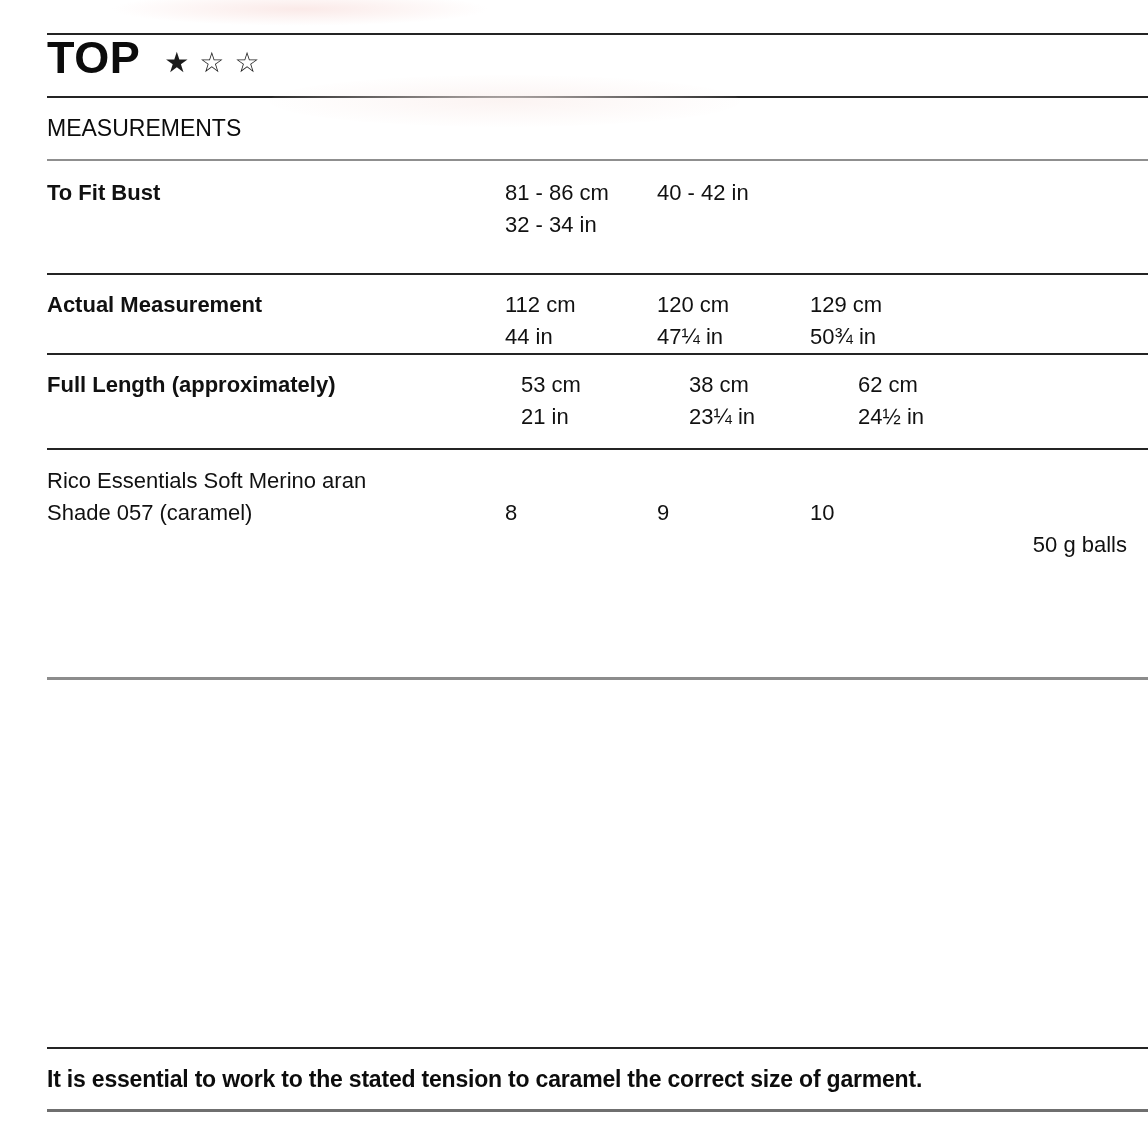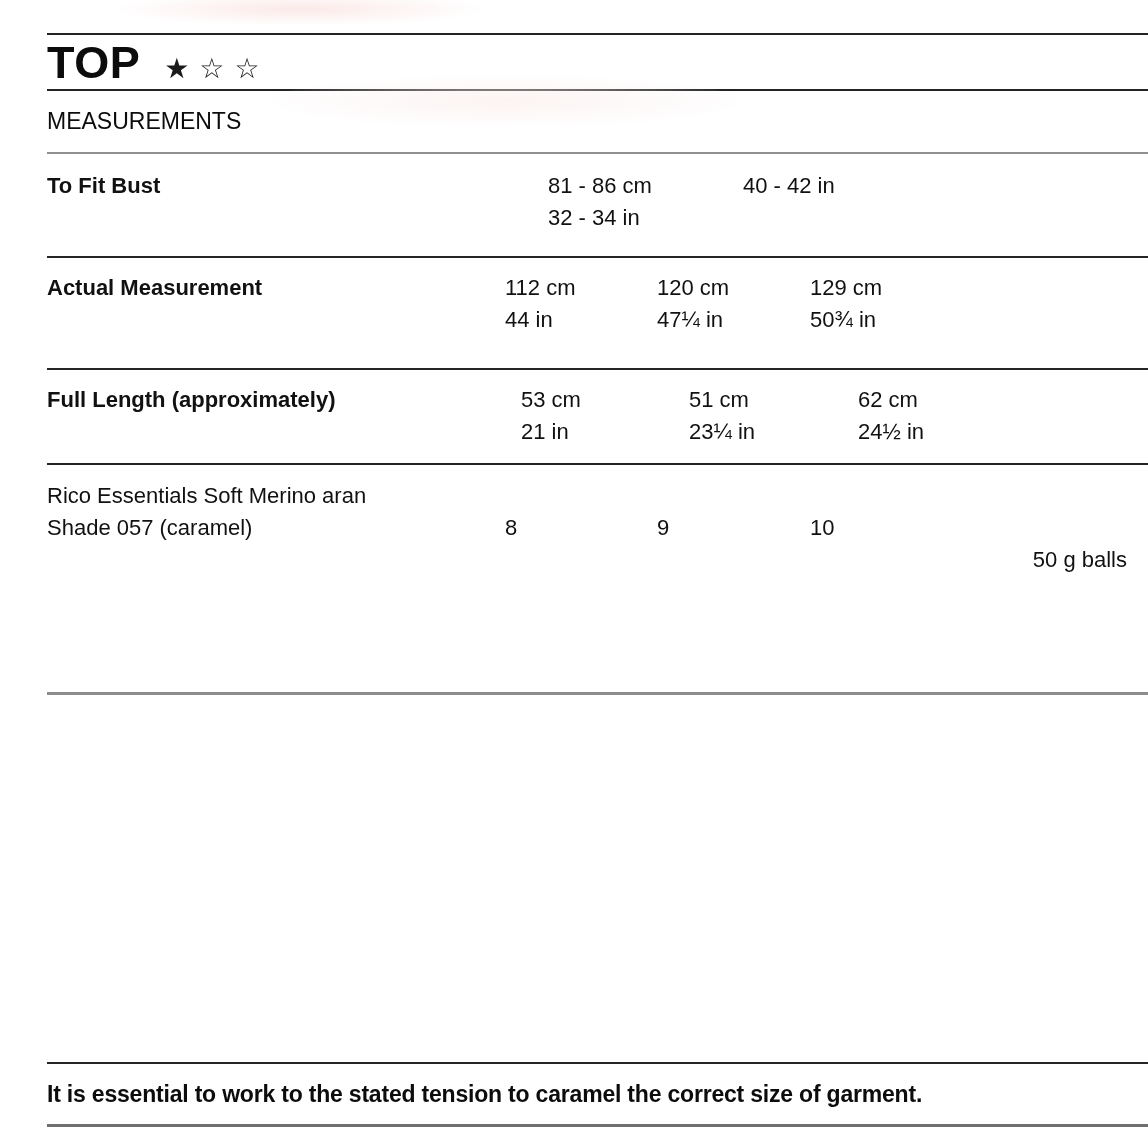--- a/index.html
+++ b/index.html
@@ -34,23 +34,23 @@
   .rule {
     height: 2px;
     margin-left: 47px;
     background: #242424;
   }
   .rule.gray { background: #8f8f8f; }
   .rule.thick-gray { height: 3px; background: #8c8c8c; }
   .rule.final { height: 3px; background: #6f6f6f; }
 
   .title-row {
-    height: 54px;
+    height: 61px;
     display: flex;
-    align-items: center;
+    align-items: flex-start;
     padding-left: 47px;
     position: relative;
   }
   .title-row h1 {
     margin: 0;
     font-size: 45px;
     font-weight: bold;
     letter-spacing: 0.5px;
     line-height: 1;
     color: #0c0c0c;
@@ -78,22 +78,22 @@
     display: grid;
     grid-template-columns: 458px 152px 153px 165px 1fr;
     padding-left: 47px;
     padding-right: 21px;
     font-size: 22px;
     line-height: 32px;
   }
   .cell-label { font-weight: bold; }
   .cell-note { text-align: right; margin-top: 32px; }
 
-  .m-row.r1 { padding-top: 16px; padding-bottom: 22px; gap: 43px; }
-  .m-row.r2 { padding-top: 14px; padding-bottom: 32px; }
+  .m-row.r1 { padding-top: 16px; padding-bottom: 32px; }
+  .m-row.r2 { padding-top: 14px; padding-bottom: 0; }
   .m-row.r3 { padding-top: 14px; padding-bottom: 15px; gap: 16px; }
 
   .materials { padding-top: 15px; padding-bottom: 116px; }
   .materials-title {
     grid-column: 1 / -1;
     font-size: 23px;
     font-weight: bold;
     line-height: 30px;
   }
   .materials-yarn { grid-column: 1 / -1; }
@@ -168,21 +168,21 @@
 
 <div class="rule"></div>
 
 <div class="grid m-row r3">
   <div class="cell-label">Full Length (approximately)</div>
   <div class="cell-size">
     <div>53 cm</div>
     <div>21 in</div>
   </div>
   <div class="cell-size">
-    <div>51 cm</div>
+    <div>38 cm</div>
     <div>23¼ in</div>
   </div>
   <div class="cell-size">
     <div>62 cm</div>
     <div>24½ in</div>
   </div>
   <div class="cell-note"></div>
 </div>
 
 <div class="rule"></div>

